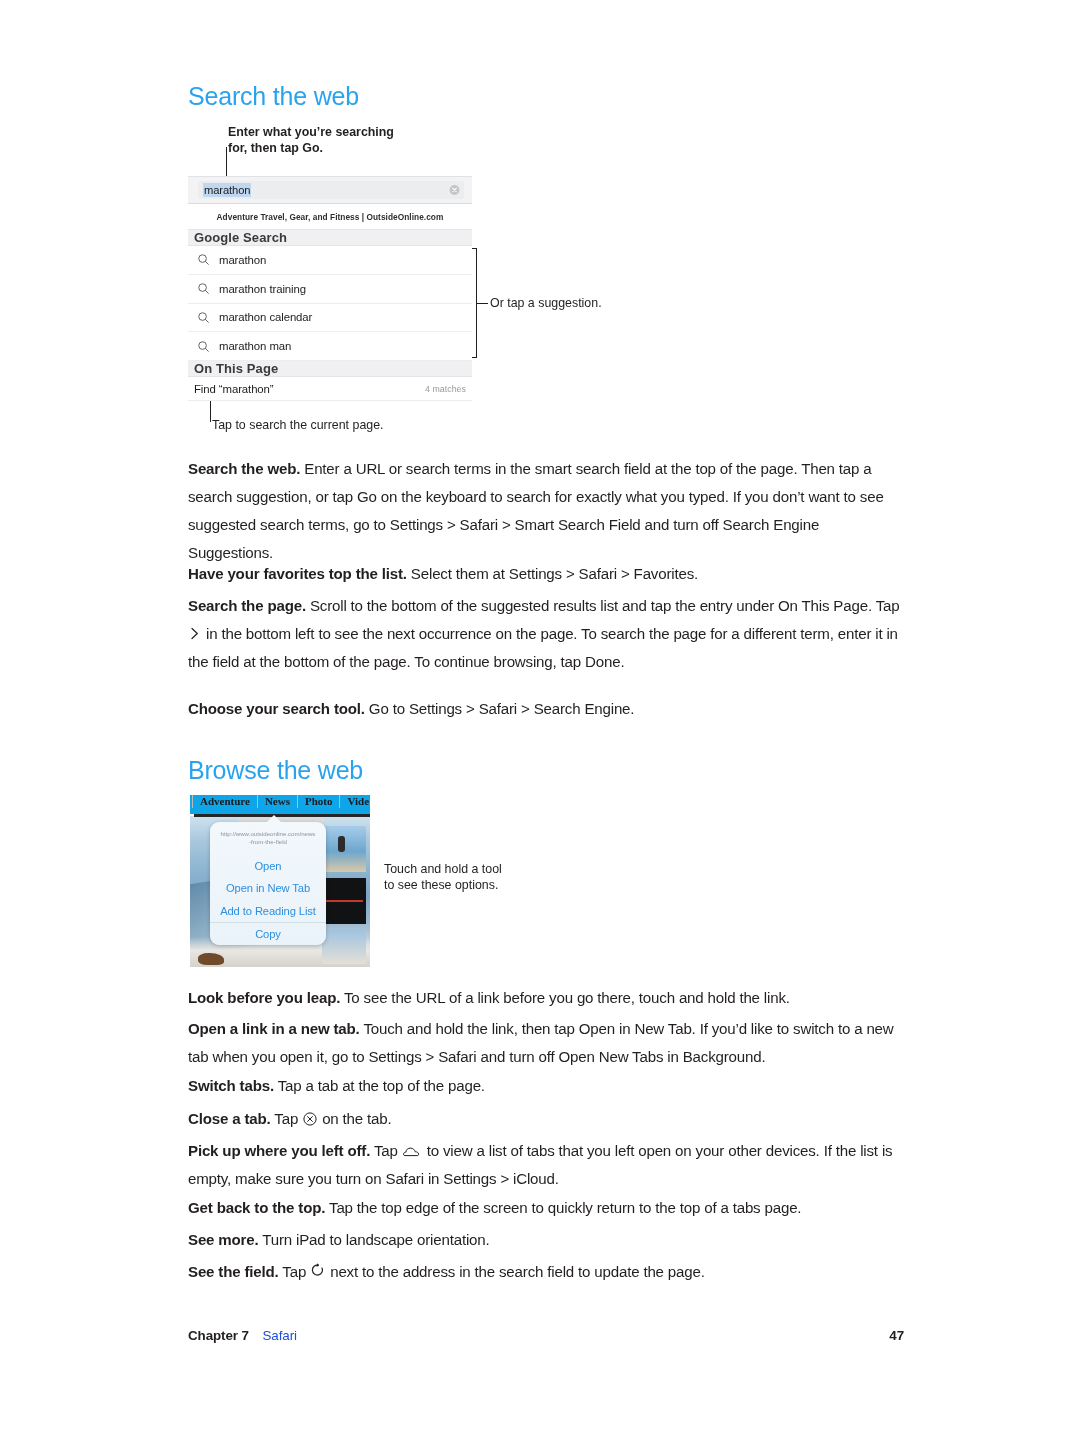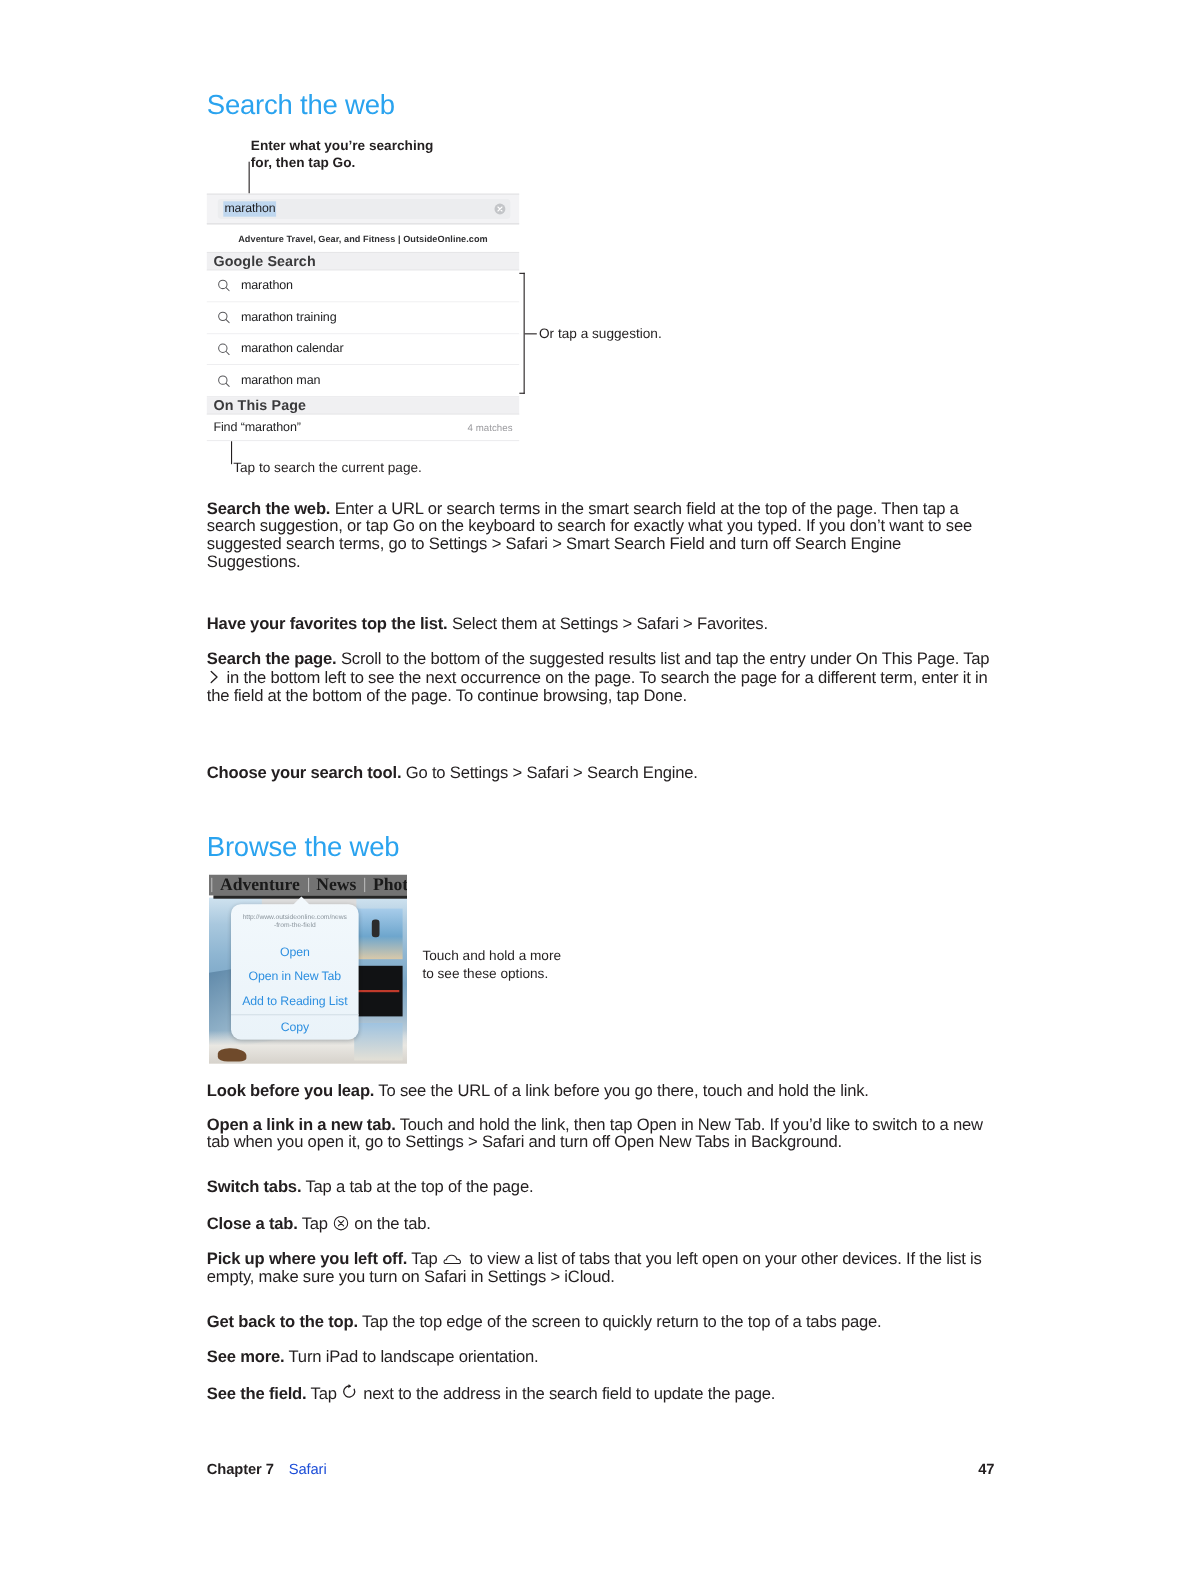--- a/index.html
+++ b/index.html
@@ -27,21 +27,21 @@
     white-space: nowrap;
   }
 
   
   .para {
     position: absolute;
     left: 188px;
     width: 716px;
     font-family: "Liberation Sans", sans-serif;
     font-size: 15.1px;
-    line-height: 16px;
+    line-height: 28px;
     color: #231f20;
     letter-spacing: -0.18px;
     text-align: left;
   }
   .para b { font-weight: bold; }
 
   .inline-icon {
     display: inline-block;
     vertical-align: -2px;
     margin: 0 1px;
@@ -173,25 +173,25 @@
     position: absolute;
     left: 190px;
     top: 795px;
     width: 180px;
     height: 172px;
     overflow: hidden;
     background: #ffffff;
   }
   .f2-tabs {
     height: 19px;
-    background: #737373;
-    display: flex;
-    align-items: center;
+    background: #0ea5e9;
+    display: flex;
+    align-items: flex-start;
     font-family: "Liberation Serif", serif;
-    font-size: 16px;
+    font-size: 11px;
     font-weight: bold;
     color: #1a1a1a;
     padding-left: 2px;
     position: relative;
     z-index: 3;
   }
   .f2-tab {
     padding: 0 7px;
     border-left: 1px solid #b9b9b9;
     white-space: nowrap;
@@ -423,21 +423,21 @@
 
     <div class="f2-popup">
       <div class="f2-url">http://www.outsideonline.com/news-from-the-field</div>
       <div class="f2-item">Open</div>
       <div class="f2-item">Open in New Tab</div>
       <div class="f2-item">Add to Reading List</div>
       <div class="f2-item div">Copy</div>
     </div>
   </div>
 
-  <div class="callout" style="left:384px; top:862px;">Touch and hold a more
+  <div class="callout" style="left:384px; top:862px;">Touch and hold a tool
 to see these options.</div>
 
   <div class="para" style="top:984px;">
     <b>Look before you leap.</b><span> To see the URL of a link before you go there, touch and hold the link.</span>
   </div>
 
   <div class="para" style="top:1015px;">
     <b>Open a link in a new tab.</b><span> Touch and hold the link, then tap Open in New Tab. If you’d like to switch to a new tab when you open it, go to Settings &gt; Safari and turn off Open New Tabs in Background.</span>
   </div>
 

